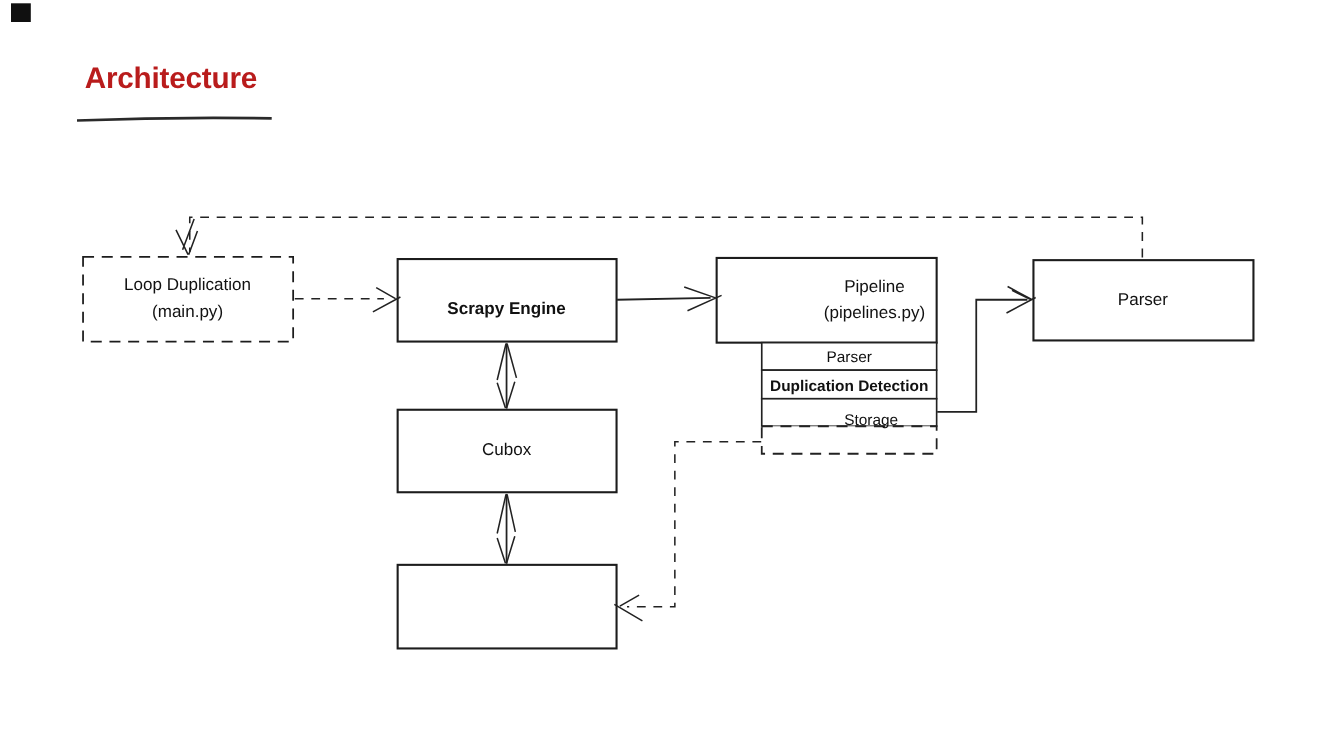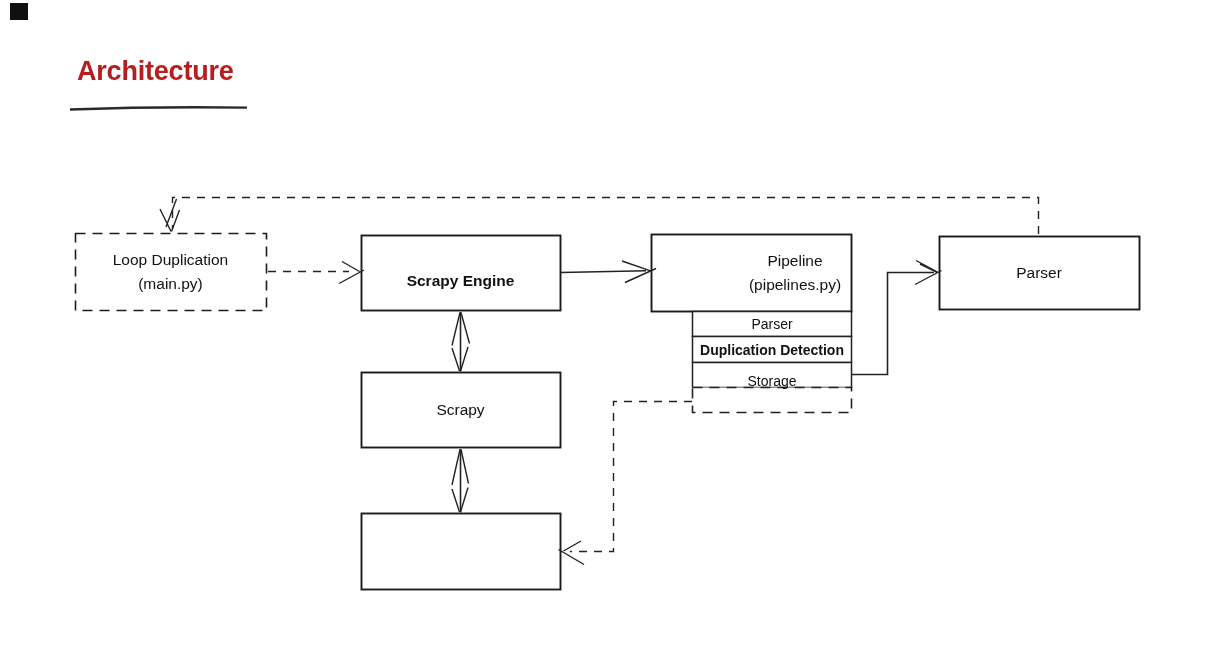--- a/index.html
+++ b/index.html
@@ -90,21 +90,21 @@
     white-space: nowrap;
   }
   #lbl-loop    { left: 75px;  top: 233px; width: 191px; height: 78px; }
   #lbl-scrapy  { left: 361px; top: 235px; width: 199px; height: 93px; font-weight: bold; }
   #lbl-pipe    { left: 651px; top: 234px; width: 200px; height: 78px; padding-left: 44px; }
   #lbl-notion  { left: 939px; top: 236px; width: 200px; height: 74px; }
   #lbl-spider  { left: 361px; top: 372px; width: 199px; height: 76px; }
   #lbl-cubox   { left: 361px; top: 513px; width: 199px; height: 77px; }
   #lbl-parser  { left: 692px; top: 311px; width: 160px; height: 26px; }
   #lbl-dup     { left: 692px; top: 336px; width: 160px; height: 27px; font-weight: bold; }
-  #lbl-storage { left: 692px; top: 362px; width: 160px; height: 38px; }
+  #lbl-storage { left: 712px; top: 362px; width: 160px; height: 38px; }
   #lbl-auto    { left: 692px; top: 387px; width: 160px; height: 26px; }
   #corner-mark {
     position: absolute;
     left: 10px;
     top: 3px;
     width: 18px;
     height: 17px;
     background: #101010;
   }
 </style>
@@ -169,21 +169,21 @@
   <div class="nodelabel" id="lbl-pipe">
     <span>Pipeline</span>
     <span>(pipelines.py)</span>
   </div>
 
   <div class="nodelabel" id="lbl-notion">
     <span>Parser</span>
   </div>
 
   <div class="nodelabel" id="lbl-spider">
-    <span>Scrapy</span>
+    <span>Cubox</span>
   </div>
 
 
   <div class="rowlabel" id="lbl-parser">
     <span>Parser</span>
   </div>
   <div class="rowlabel" id="lbl-dup">
     <span>Duplication Detection</span>
   </div>
   <div class="rowlabel" id="lbl-storage">

